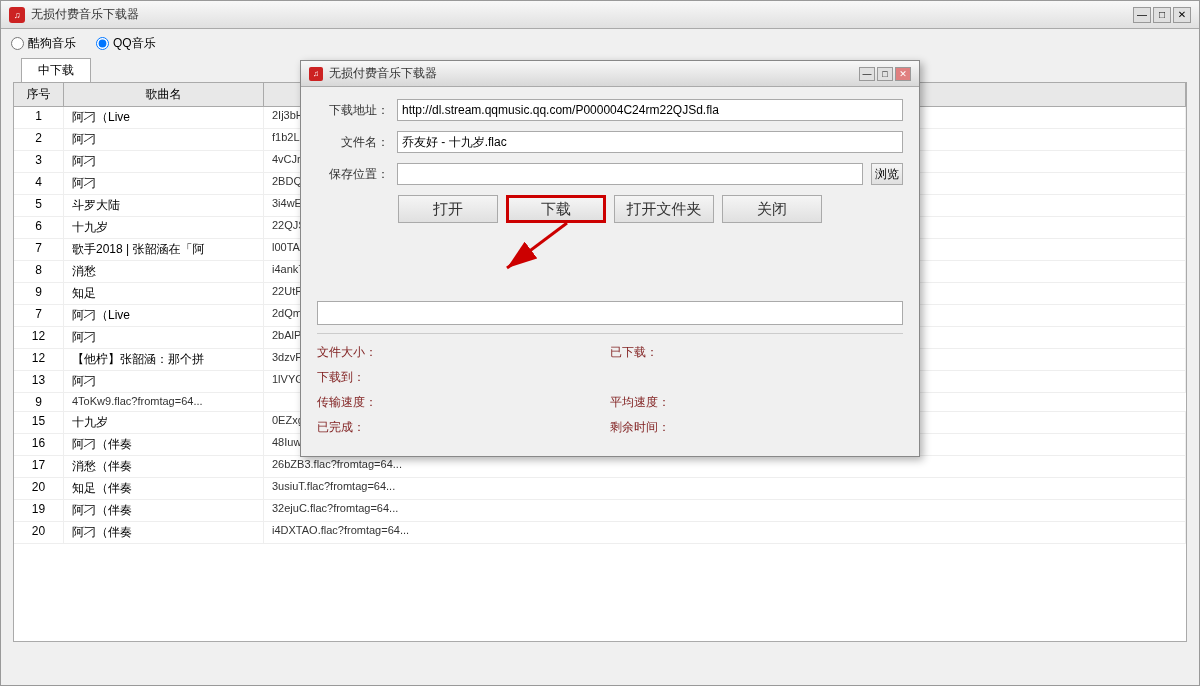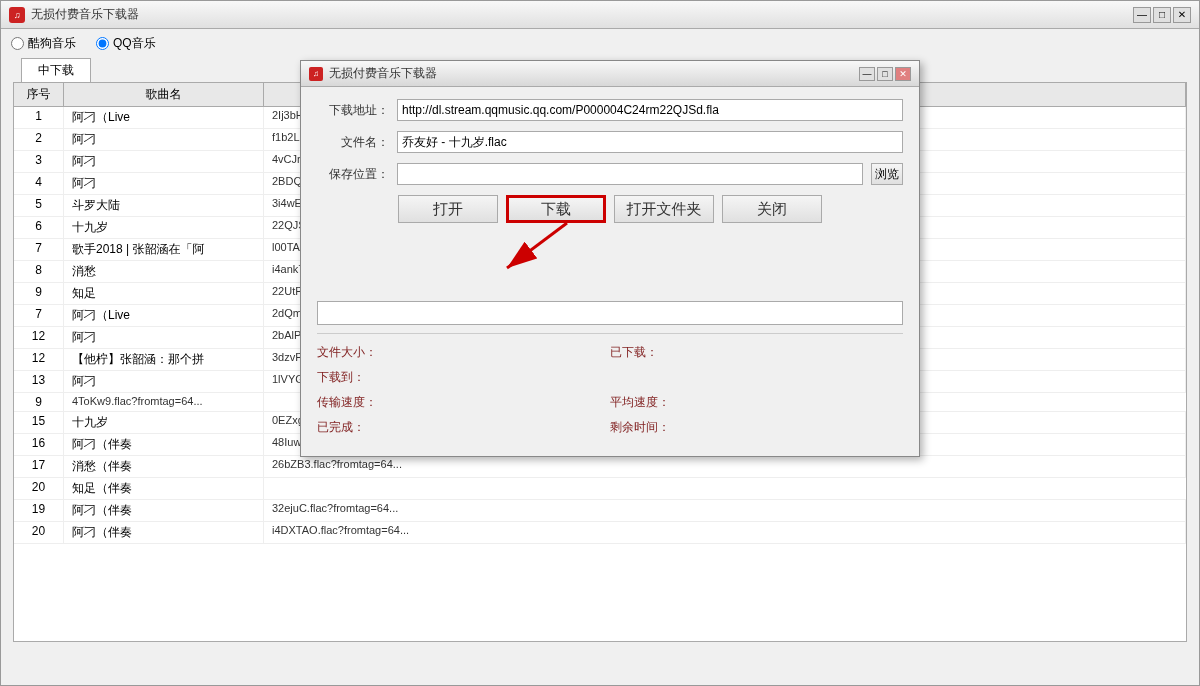--- a/index.html
+++ b/index.html
@@ -439,20 +439,21 @@
       <div class="table-cell url-col">48IuwS.flac?fromtag=64...</div>
     </div>
         <div class="table-row">
       <div class="table-cell center">17</div>
       <div class="table-cell">消愁（伴奏</div>
       <div class="table-cell url-col">26bZB3.flac?fromtag=64...</div>
     </div>
         <div class="table-row">
       <div class="table-cell center">20</div>
       <div class="table-cell">知足（伴奏</div>
+      <div class="table-cell url-col">3usiuT.flac?fromtag=64...</div>
     </div>
         <div class="table-row">
       <div class="table-cell center">19</div>
       <div class="table-cell">阿刁（伴奏</div>
       <div class="table-cell url-col">32ejuC.flac?fromtag=64...</div>
     </div>
         <div class="table-row">
       <div class="table-cell center">20</div>
       <div class="table-cell">阿刁（伴奏</div>
       <div class="table-cell url-col">i4DXTAO.flac?fromtag=64...</div>

